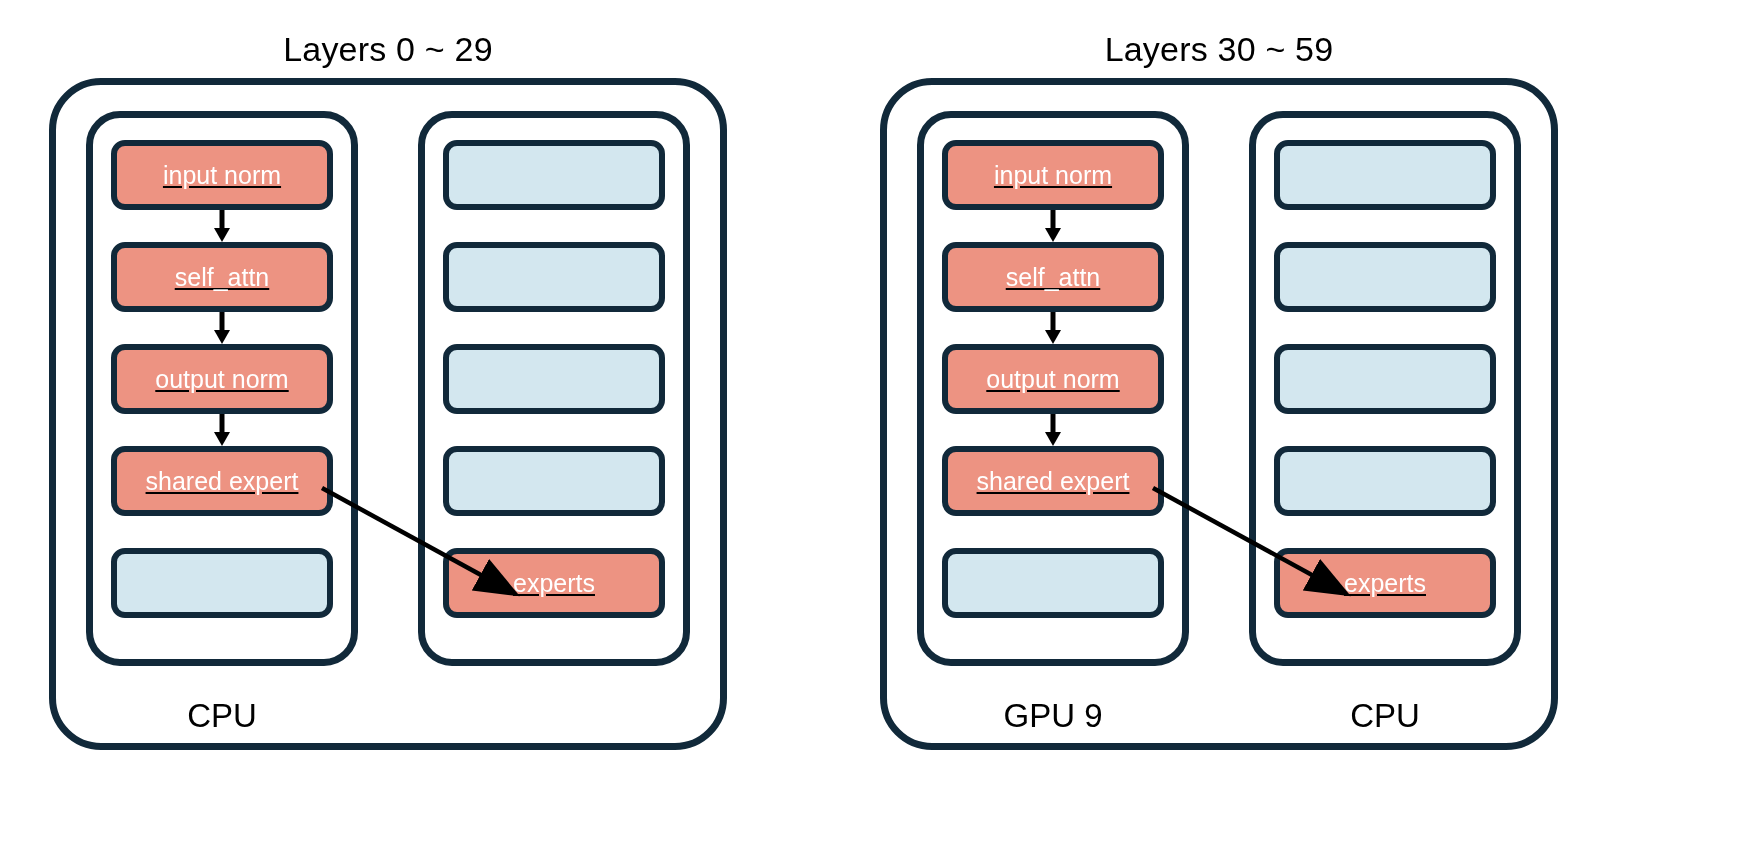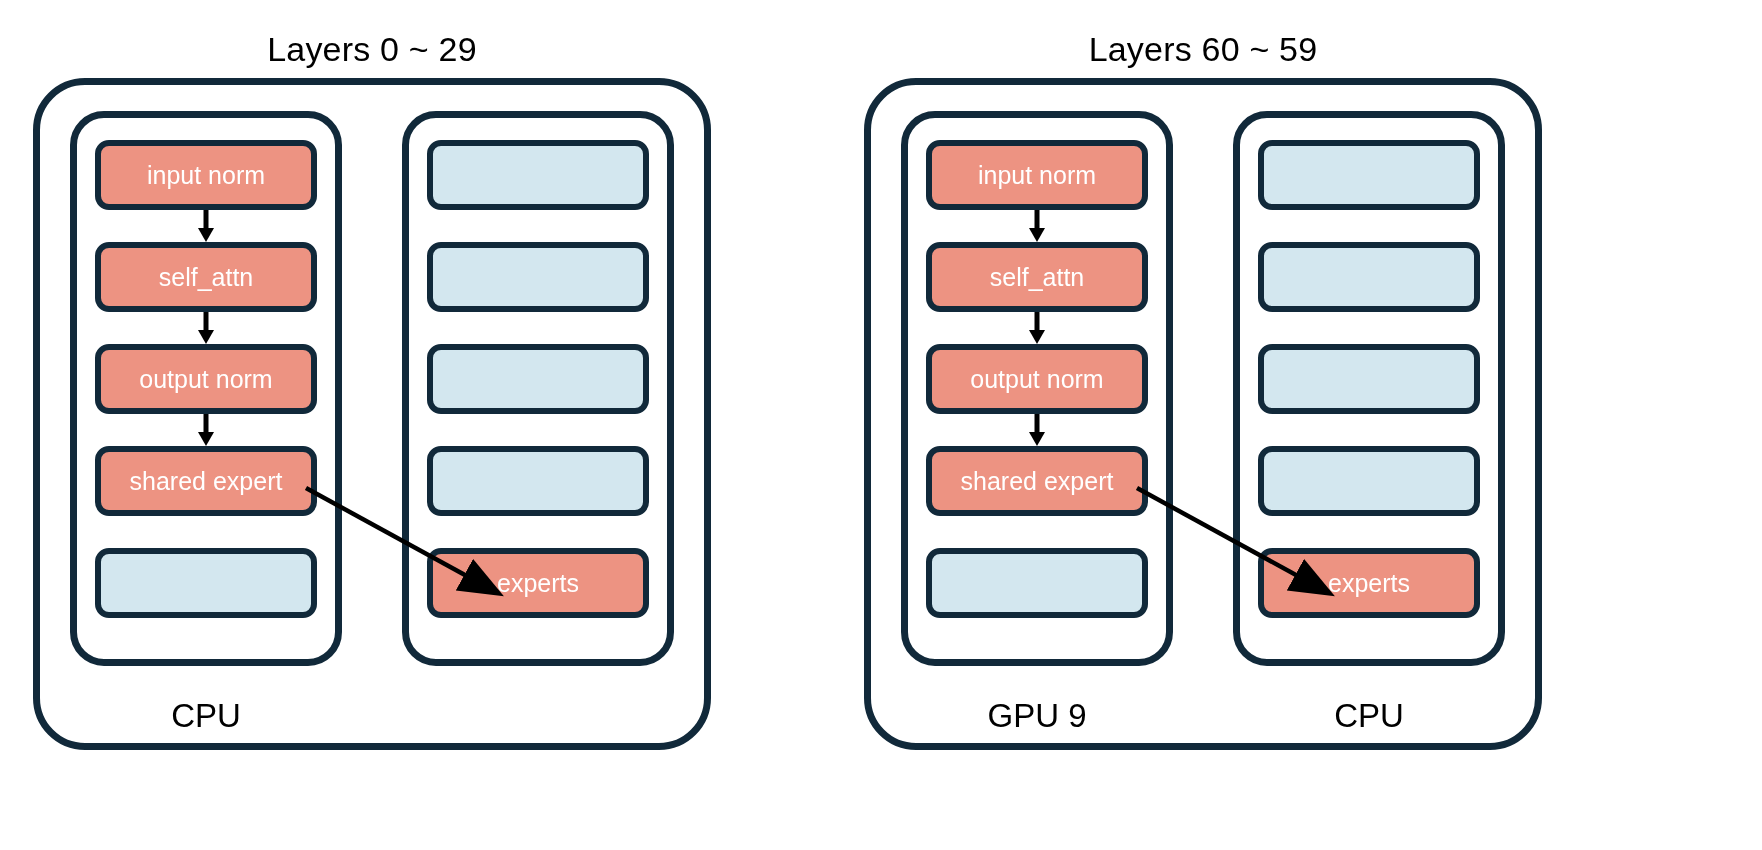--- a/index.html
+++ b/index.html
@@ -10,21 +10,21 @@
   body {
     width: 1762px;
     height: 850px;
     font-family: "Liberation Sans", sans-serif;
     position: relative;
     overflow: hidden;
   }
 
   #canvas {
     position: absolute;
-    left: 0; top: 0;
+    left: 16px; top: 0;
     width: 1444px;
     height: 850px;
   }
 
   
   .panel-group {
     position: absolute;
   }
   .panel-title {
     position: absolute;
@@ -52,20 +52,21 @@
   .columns {
     position: absolute;
     left: 0;
     top: 0;
     width: 100%;
     height: 100%;
     display: flex;
     justify-content: space-between;
     box-sizing: border-box;
     padding: 26px 30px 0 30px;
+    text-decoration: underline;
   }
   .column {
     width: 272px;
     box-sizing: border-box;
     border: 7px solid #11293a;
     border-radius: 34px;
     background: #ffffff;
     padding: 22px 18px 22px 18px;
     display: flex;
     flex-direction: column;
@@ -221,21 +222,21 @@
       <marker id="ah1" markerWidth="10" markerHeight="10" refX="8" refY="4" orient="auto" markerUnits="strokeWidth">
         <polygon points="0,0 10,4 0,8" fill="#000"></polygon>
       </marker>
     </defs>
     <line x1="6" y1="8" x2="196" y2="112" stroke="#000" stroke-width="4.5" marker-end="url(#ah1)"></line>
   </svg>
 
 
   <div class="panel-group" style="left:864px; top:30px; width:678px; height:740px;">
 
-    <div class="panel-title">Layers 60 ~ 59</div>
+    <div class="panel-title">Layers 30 ~ 59</div>
 
     <div class="outer-box" style="height:672px;">
 
       <div class="columns">
 
         <div class="column">
           <div class="slot">
             <div class="block salmon">input norm</div>
             <svg class="vflow" viewBox="0 0 26 32">
               <line x1="13" y1="0" x2="13" y2="22" stroke="#000" stroke-width="5"></line>

